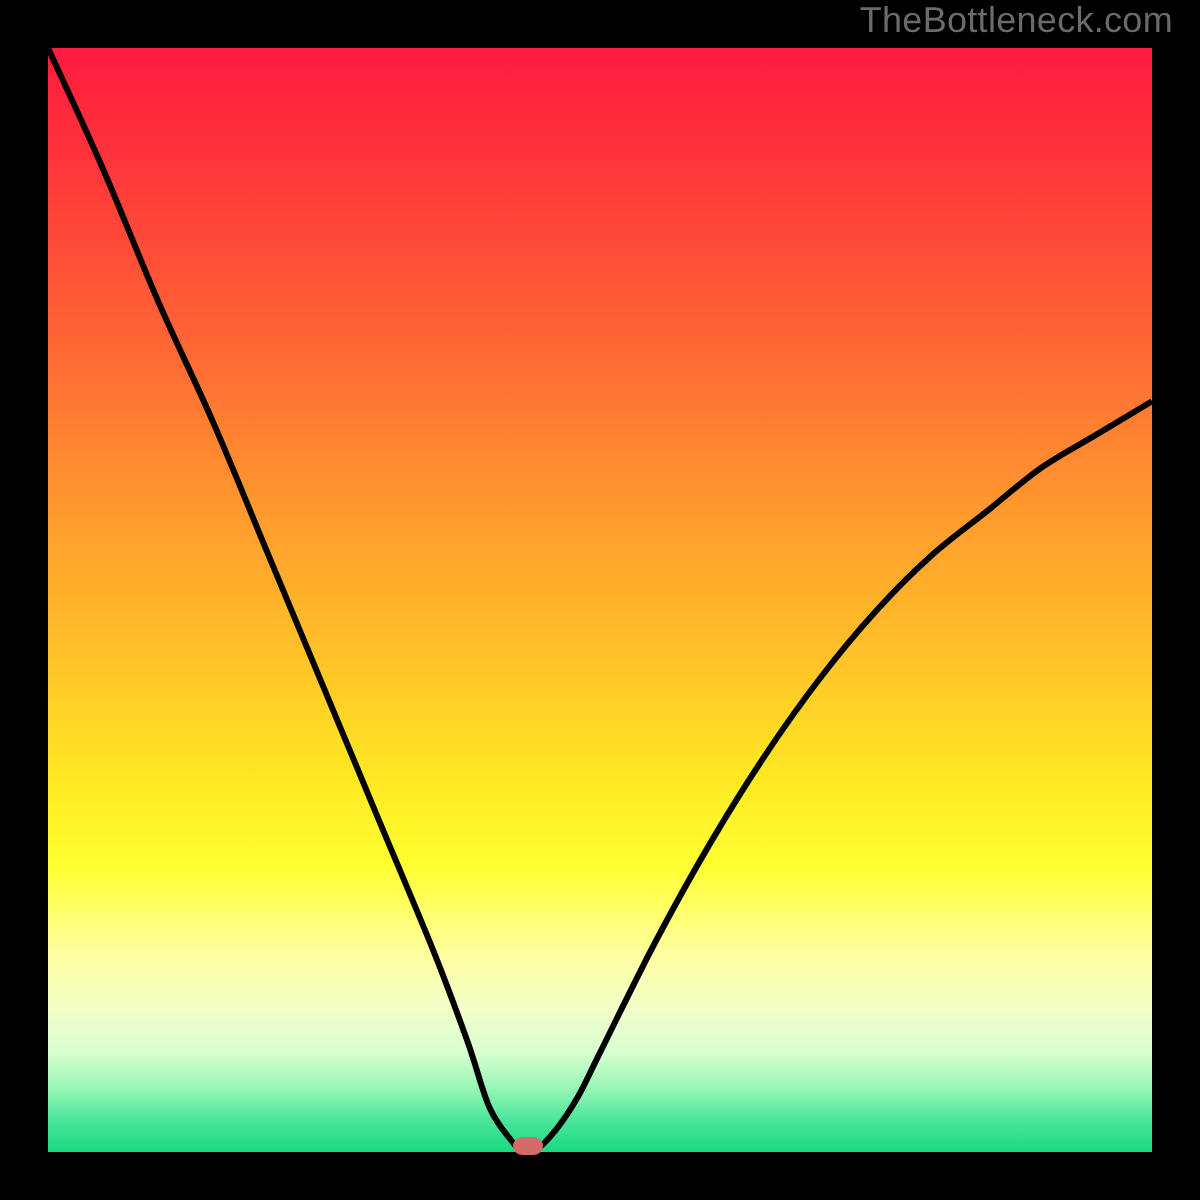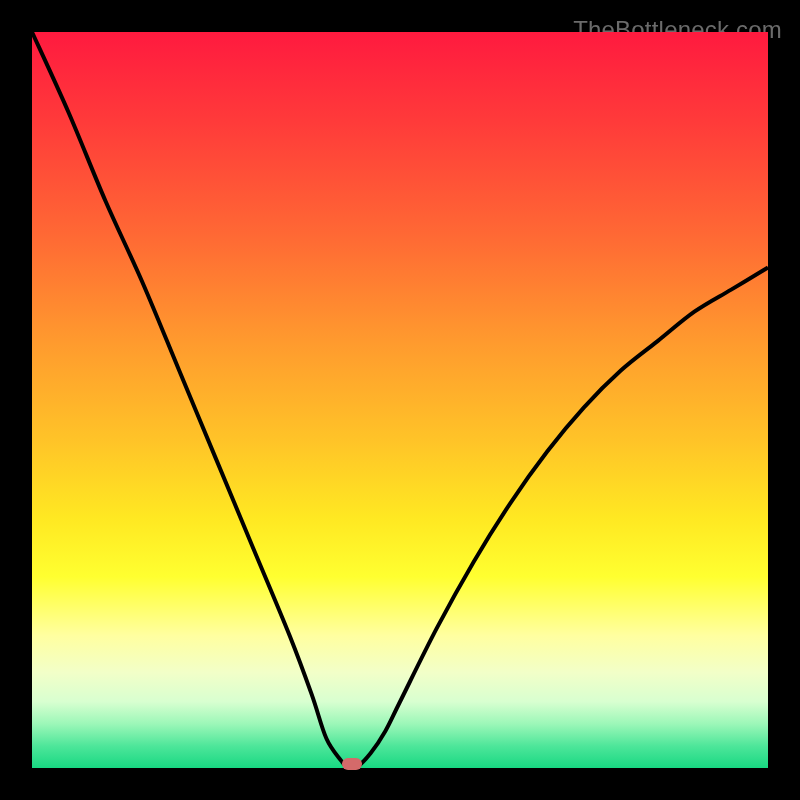--- a/index.html
+++ b/index.html
@@ -36,21 +36,21 @@
       #ffffa0 82%,
       #f2ffc8 87%,
       #d8ffd0 91%,
       #9cf7b8 94%,
       #4ee69a 97%,
       #18d882 100%
     );
   }
   .watermark {
     position: absolute;
-    top: 16px;
+    top: 0;
     right: 18px;
     color: #6b6b6b;
     font-size: 24px;
     font-weight: 500;
     letter-spacing: 0.2px;
     user-select: none;
   }
   svg.curve {
     position: absolute;
     left: 0;

